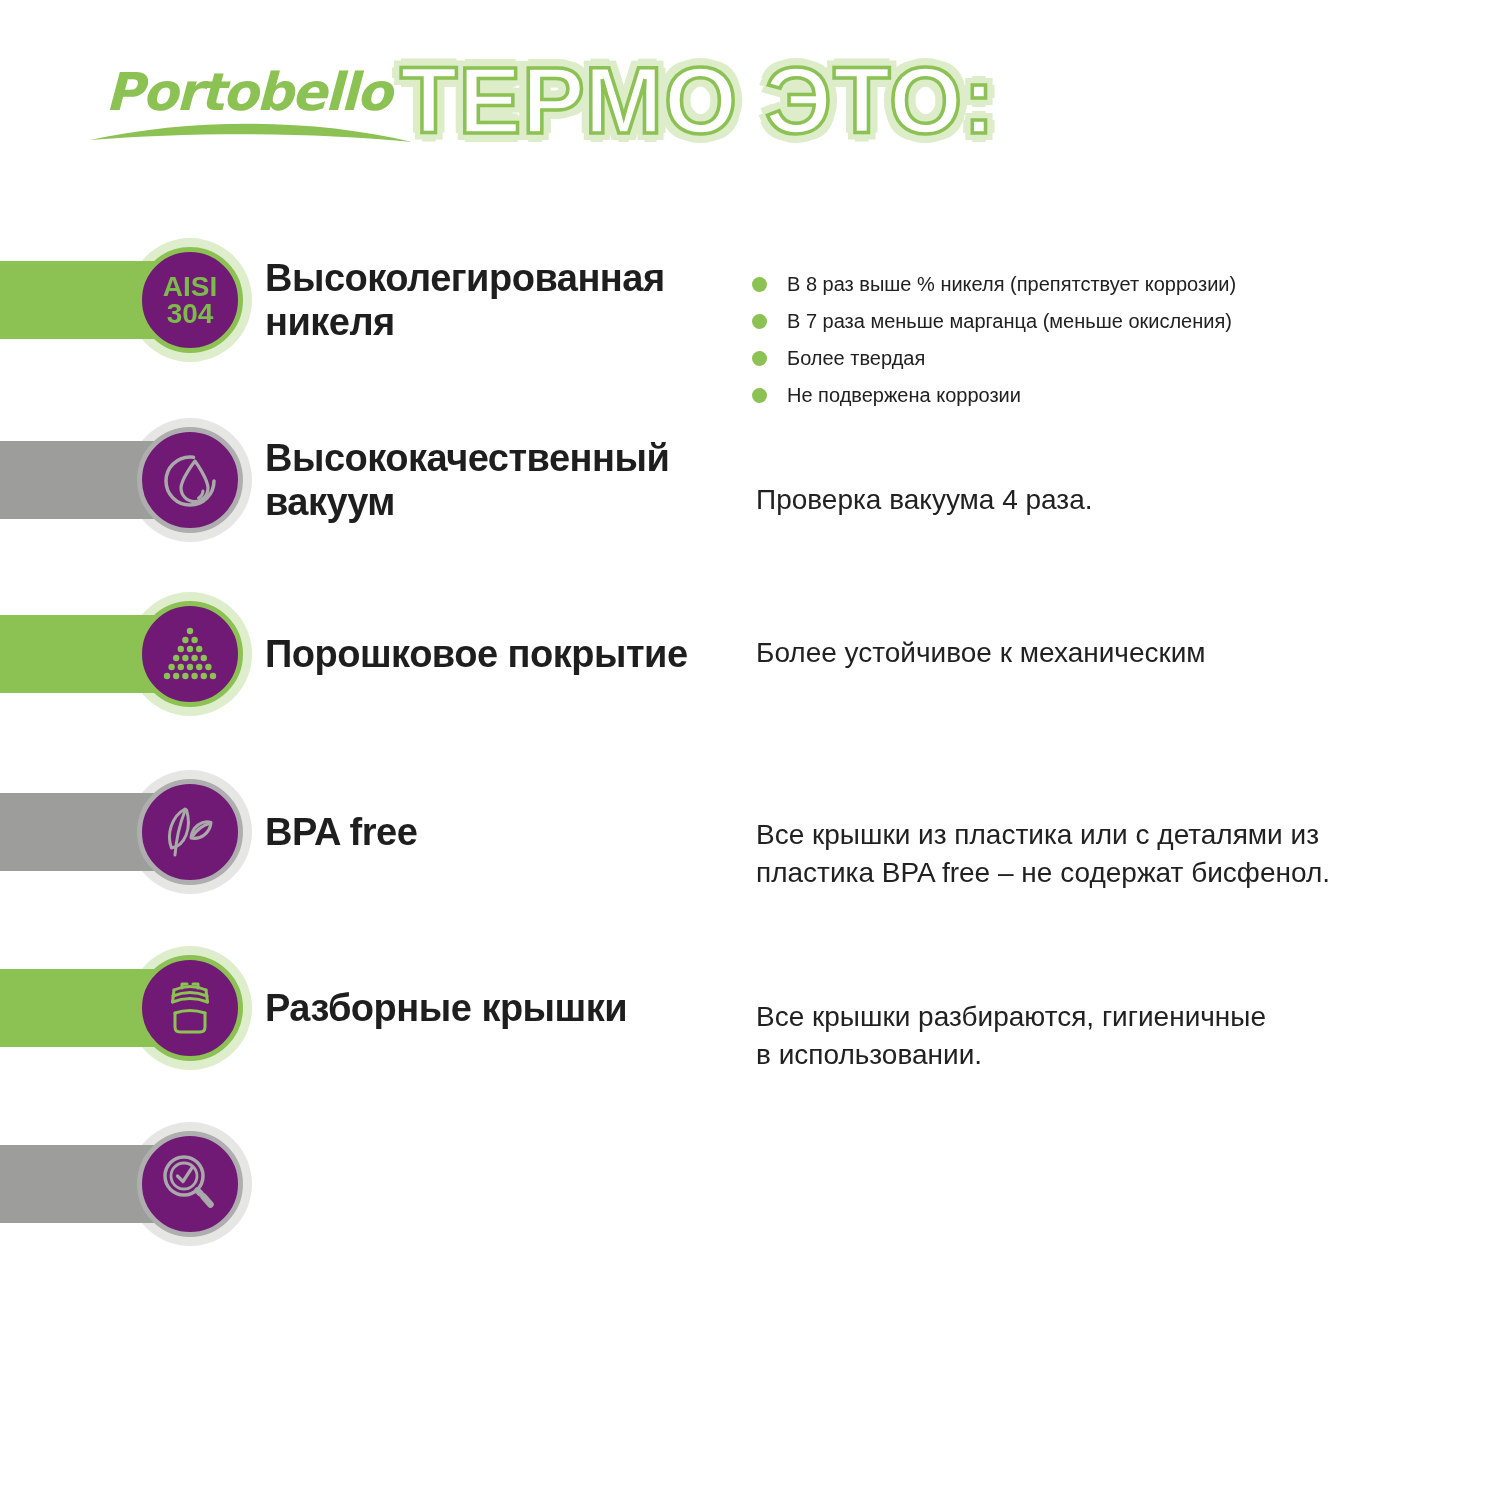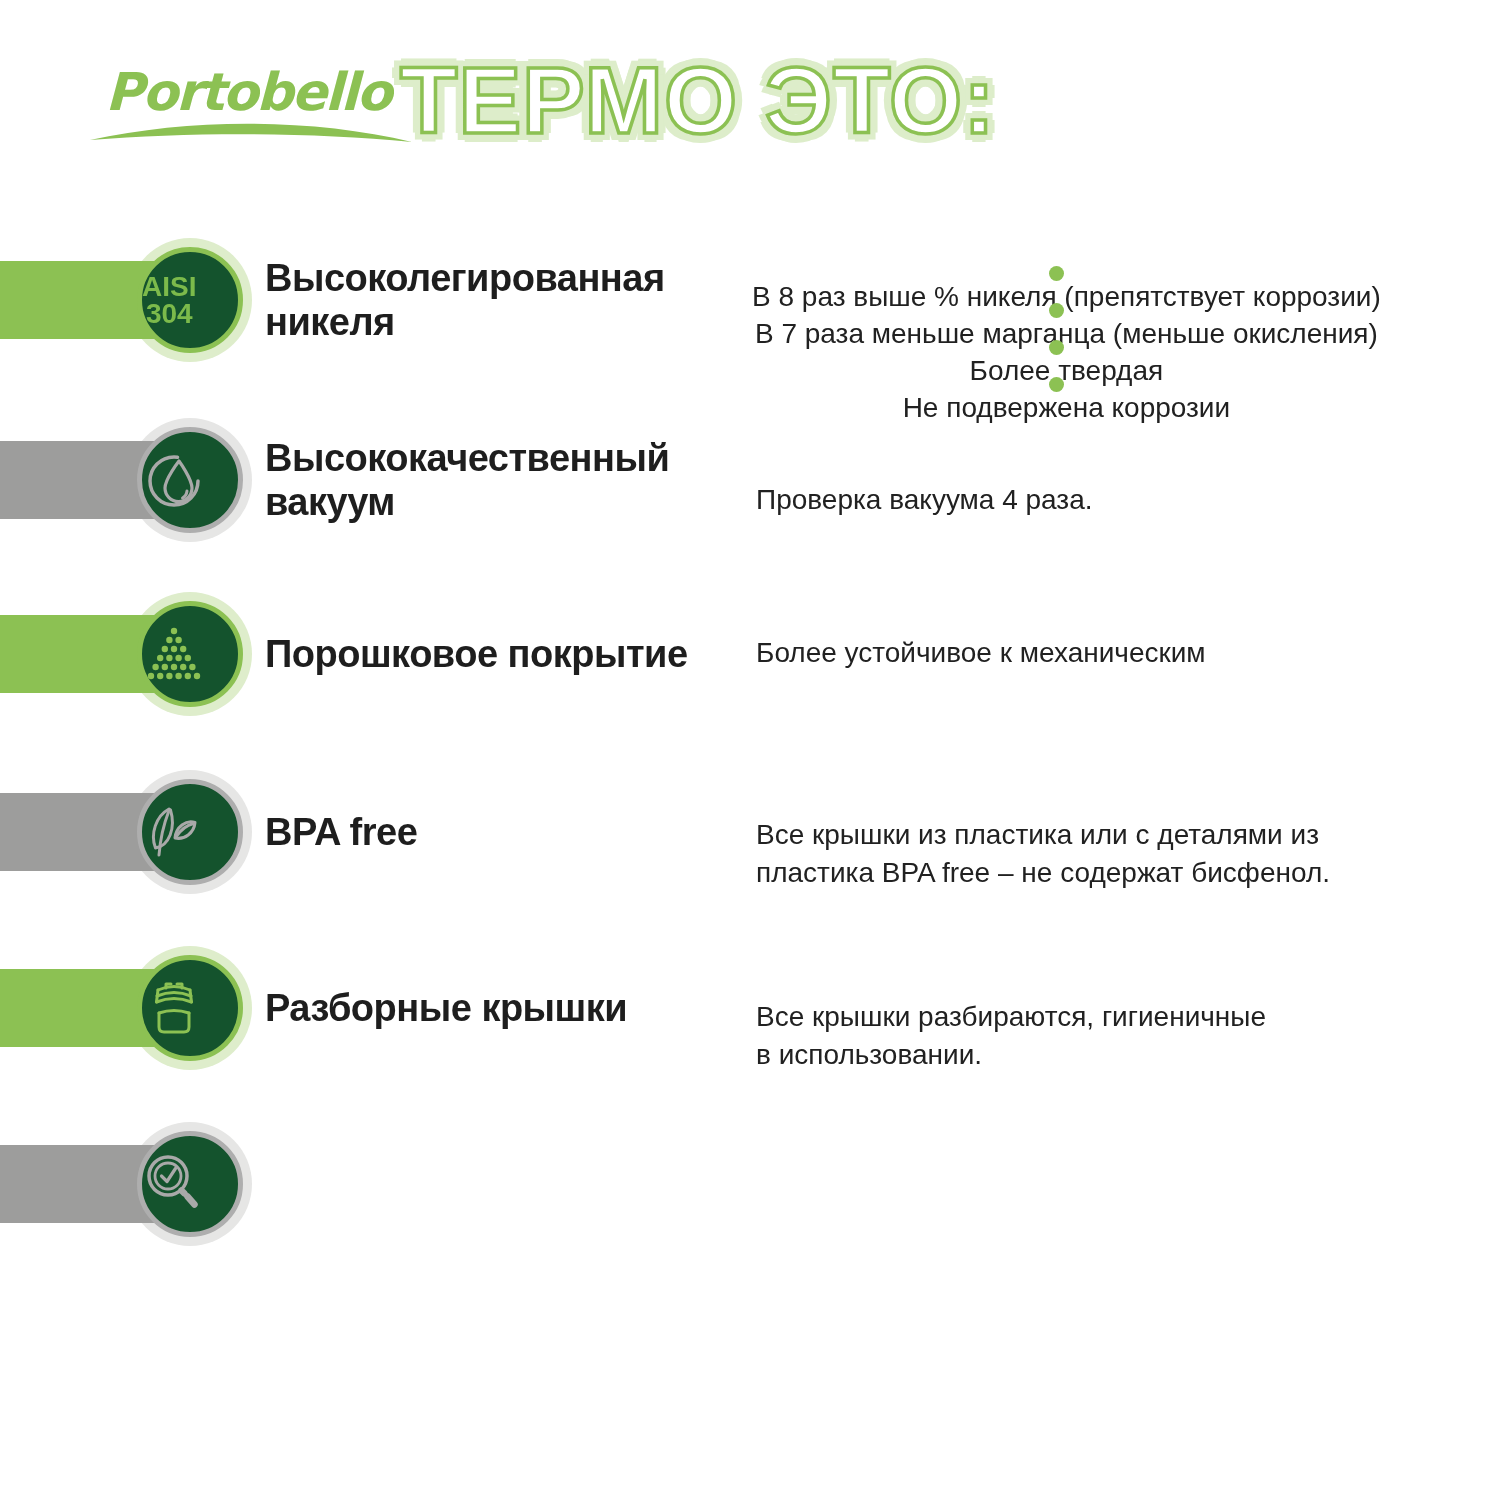--- a/index.html
+++ b/index.html
@@ -26,35 +26,35 @@
   }
   
   .halo{position:absolute;left:128px;width:124px;height:124px;border-radius:50%;}
   .halo.green{background:#deedcb;}
   .halo.gray{background:#e6e6e5;}
   .bar{position:absolute;left:0;width:196px;height:78px;}
   .bar.green{background:#8cc153;}
   .bar.gray{background:#9d9d9c;}
   .badge-circle{
     position:absolute;left:137px;width:96px;height:96px;border-radius:50%;
-    background:#14532d;border:5px solid #8cc153;
-    display:flex;align-items:center;text-align:center;
+    background:#701a75;border:5px solid #8cc153;
+    display:flex;align-items:center;justify-content:center;text-align:center;
   }
   .badge-circle.gray{border-color:#aeaeae;}
   .aisi{font-size:28px;font-weight:bold;line-height:27px;color:#7cba4b;letter-spacing:0;}
   .heading{
     position:absolute;left:265px;margin:0;font-size:38px;font-weight:bold;
     line-height:44px;letter-spacing:-0.5px;color:#1e1e1e;white-space:nowrap;
   }
   .desc{
     position:absolute;left:756px;margin:0;font-size:28px;line-height:38px;
     color:#212121;white-space:nowrap;
   }
   .bullets{position:absolute;left:752px;margin:0;padding:0;list-style:none;}
-  .bullets li{display:flex;align-items:center;height:37px;font-size:28px;color:#212121;white-space:nowrap;flex-direction:column;}
+  .bullets li{display:flex;align-items:center;height:37px;font-size:20px;color:#212121;white-space:nowrap;}
   .bullet-dot{width:15px;height:15px;border-radius:50%;background:#8cc153;margin-right:20px;flex:0 0 auto;}
   svg{display:block;}
 </style>
 </head>
 <body>
 
 <div class="canvas">
 
   <div class="logo">
     <span class="logo-text">Portobello</span><span class="logo-reg">®</span>

